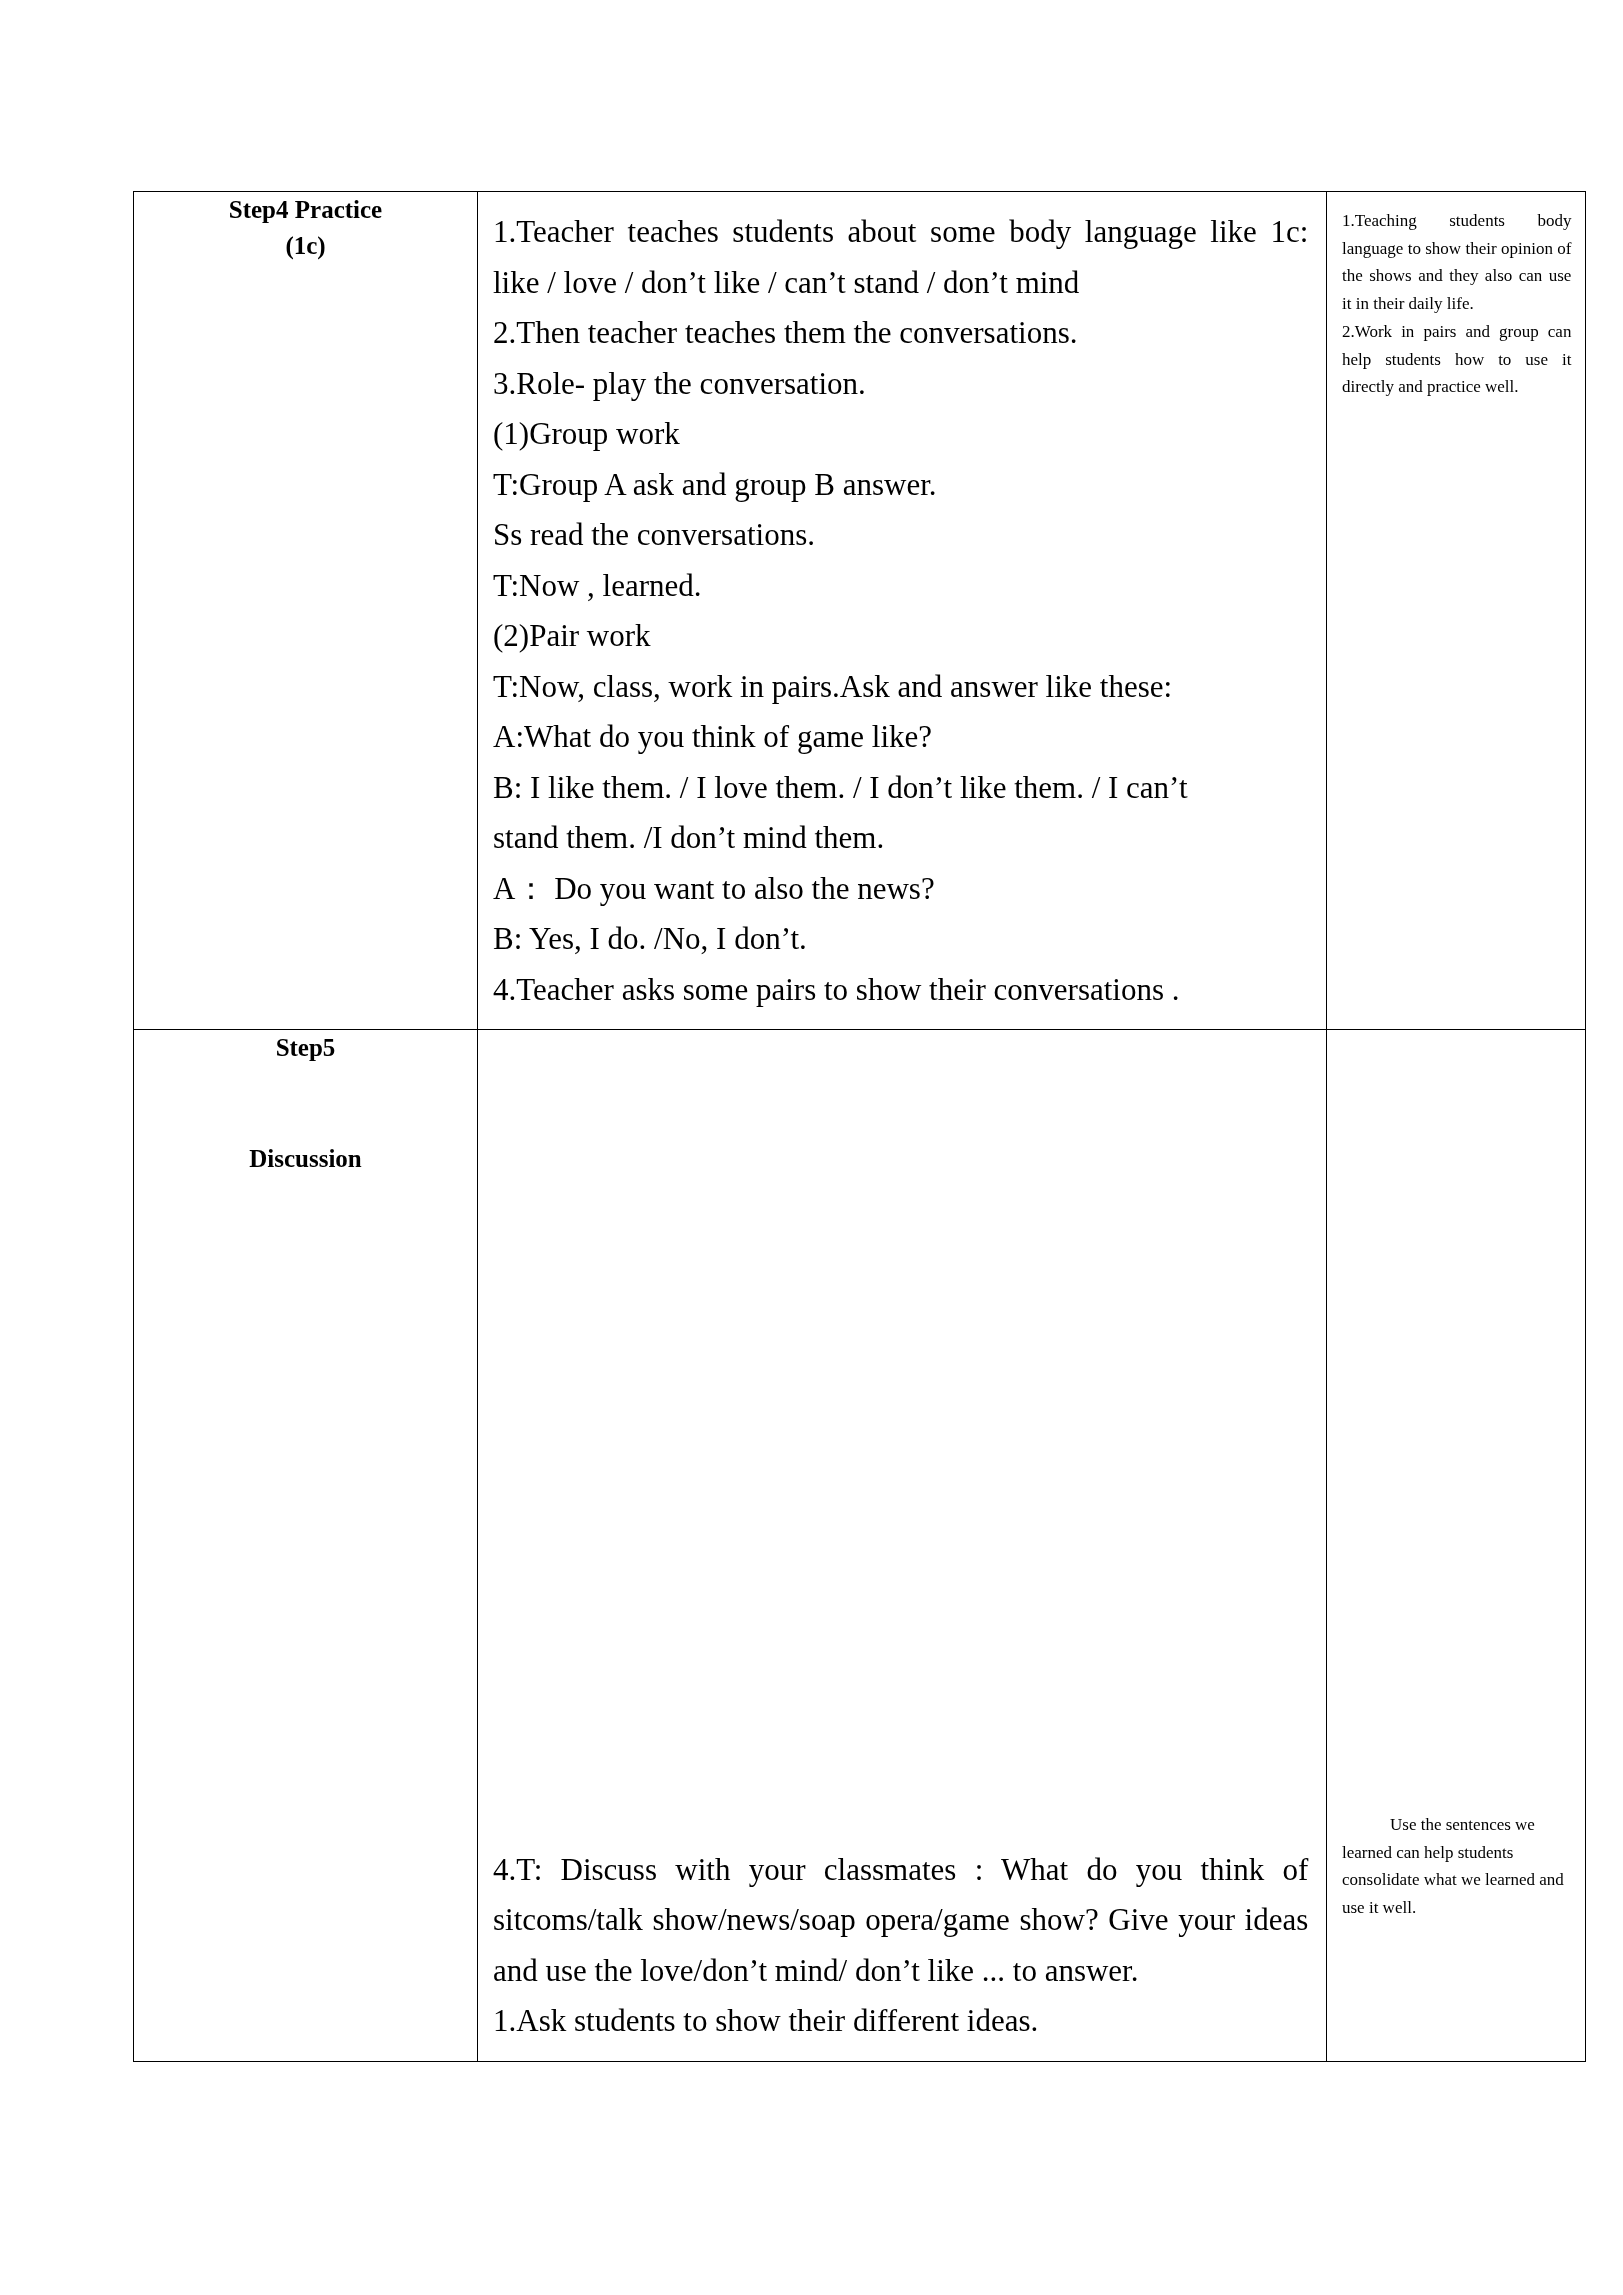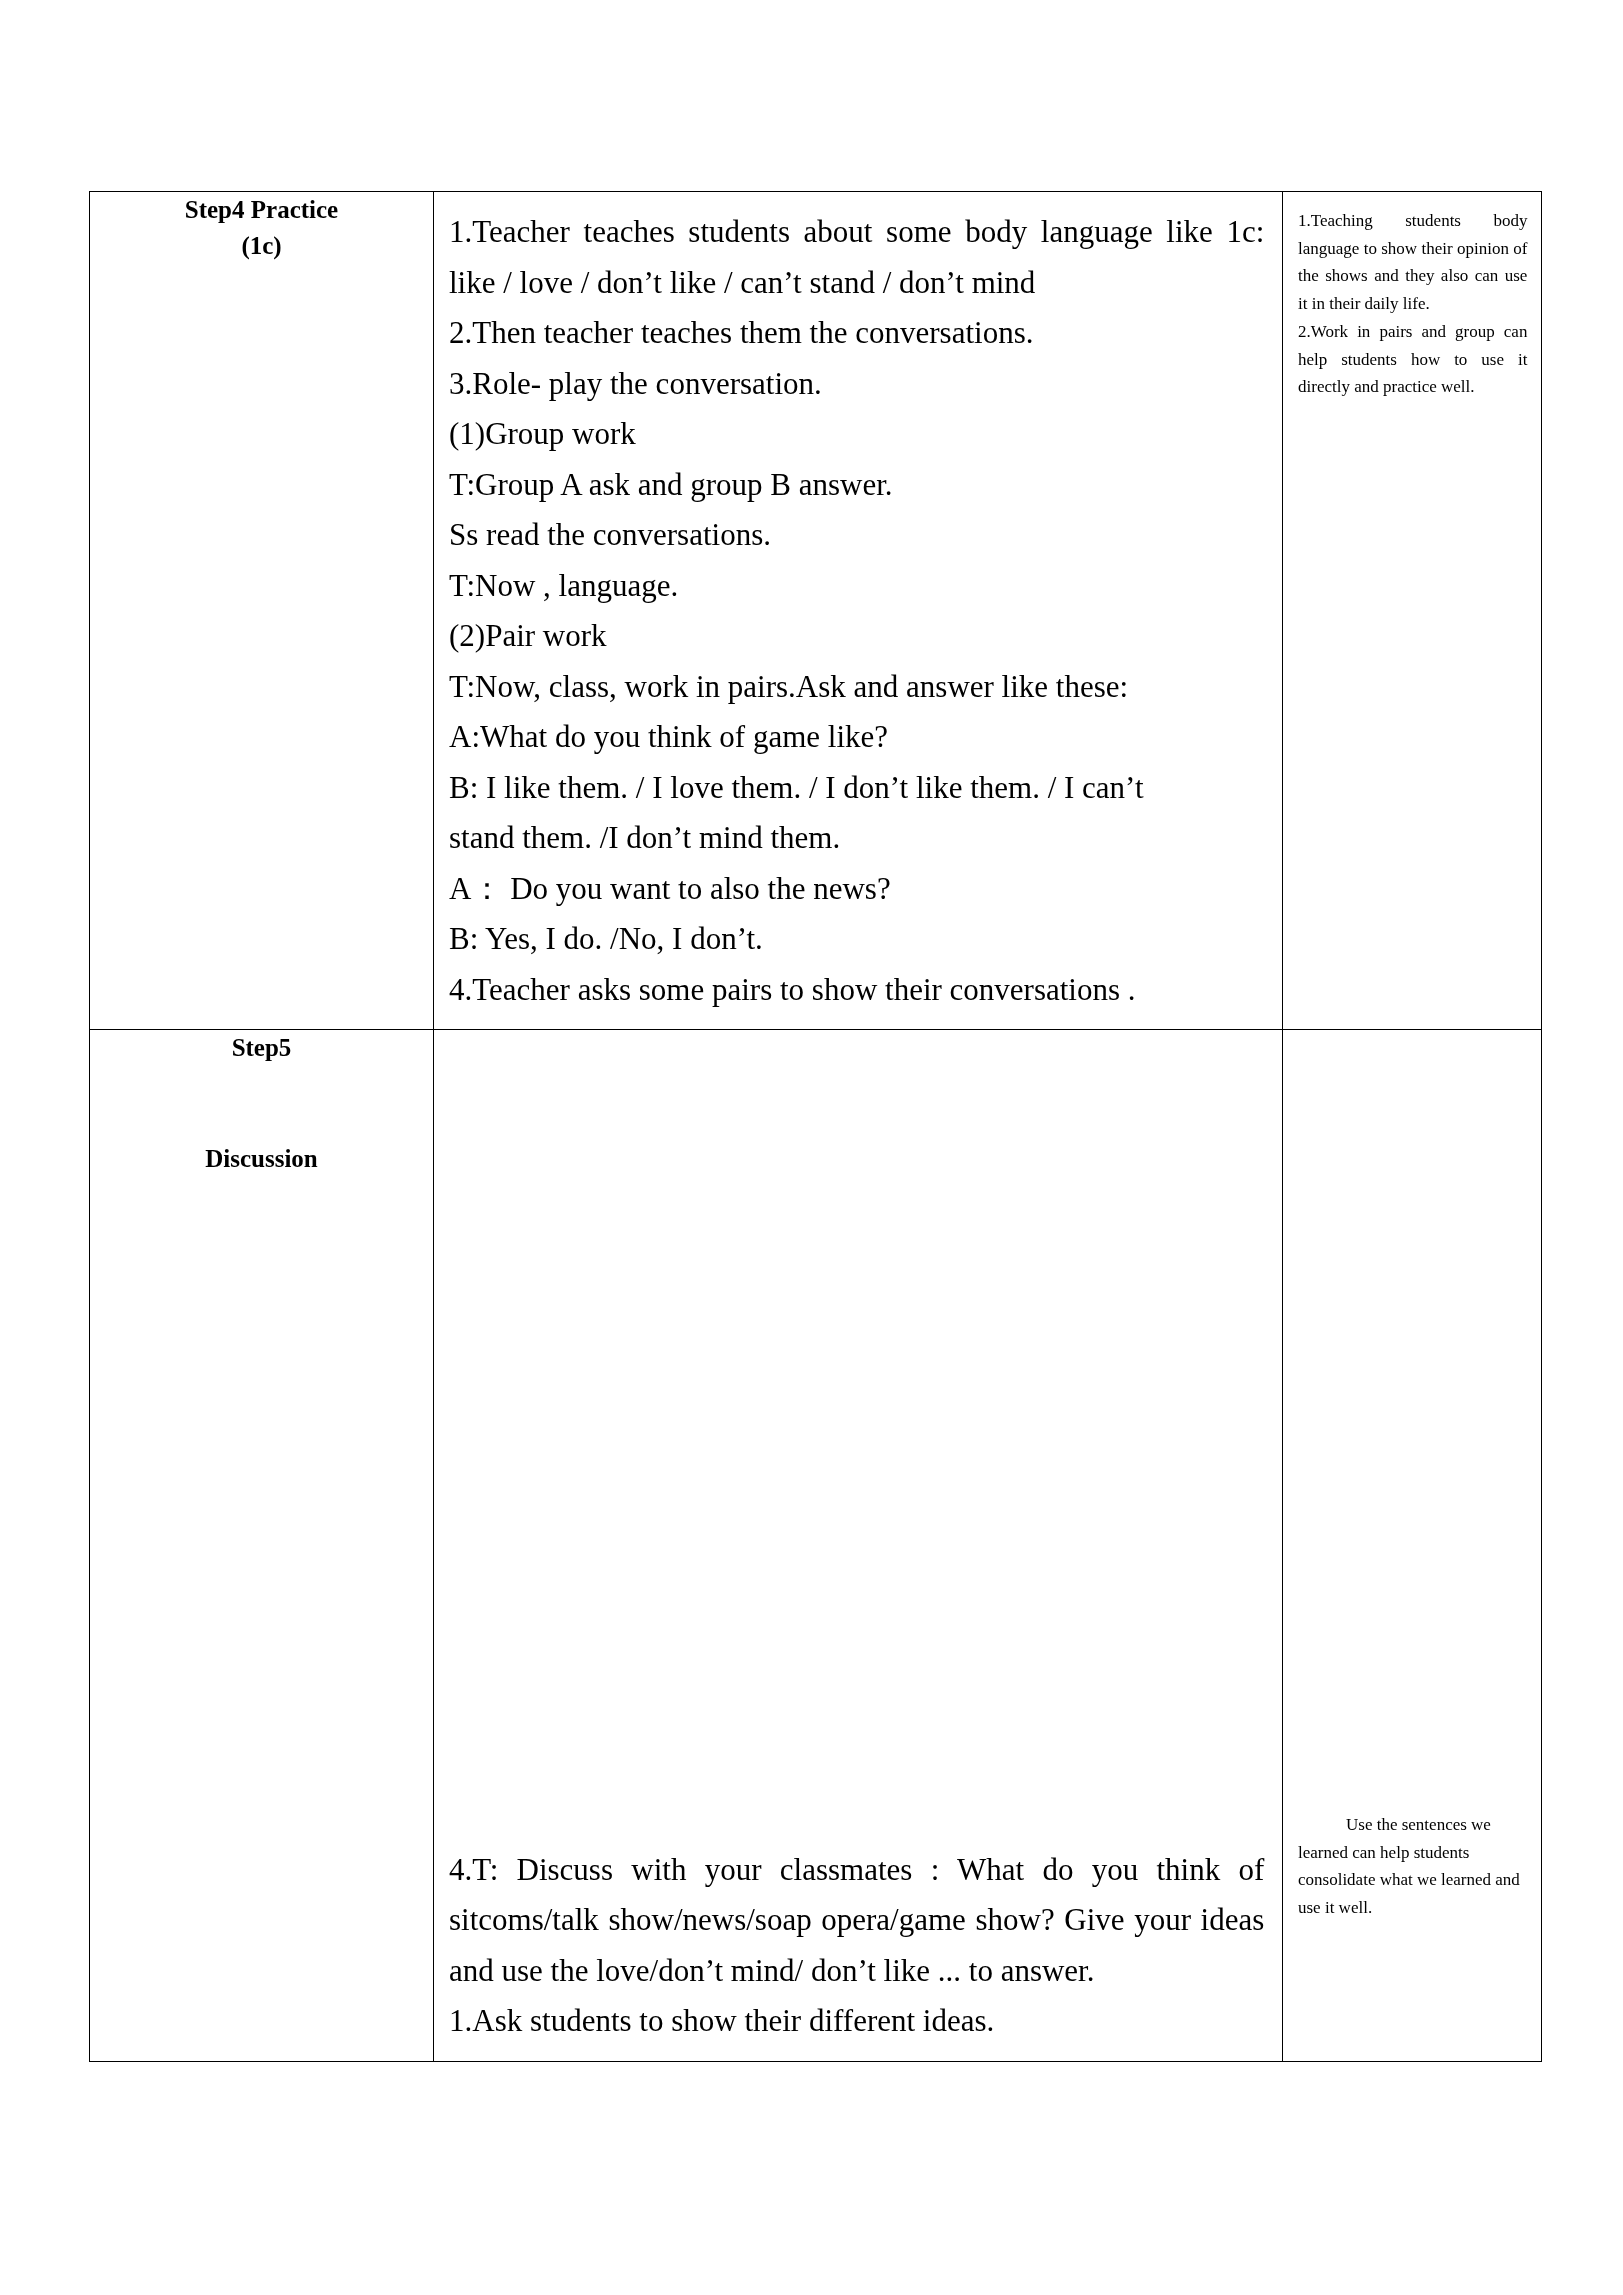--- a/index.html
+++ b/index.html
@@ -13,20 +13,21 @@
     font-family: "Liberation Serif", serif;
     color: #000000;
     -webkit-font-smoothing: antialiased;
   }
   .page {
     position: relative;
     width: 1351px;
     height: 2295px;
     box-sizing: border-box;
     padding: 191px 89px 0 89px;
+    margin-left: 44px;
   }
   table.lesson-table {
     border-collapse: collapse;
     width: 1452px;
     table-layout: fixed;
   }
   table.lesson-table td {
     border: 1.4px solid #000000;
     vertical-align: top;
     padding: 0;
@@ -98,21 +99,21 @@
           </div>
         </td>
         <td class="body-cell">
           <div class="inner">
             <p class="justified">1.Teacher teaches students about some body language like 1c: like / love / don’t like / can’t stand / don’t mind</p>
             <p>2.Then teacher teaches them the conversations.</p>
             <p>3.Role- play the conversation.</p>
             <p>(1)Group work</p>
             <p>T:Group A ask and group B answer.</p>
             <p>Ss read the conversations.</p>
-            <p>T:Now , language.</p>
+            <p>T:Now , learned.</p>
             <p>(2)Pair work</p>
             <p>T:Now, class, work in pairs.Ask and answer like these:</p>
             <p>A:What do you think of game like?</p>
             <p>B: I like them. / I love them. / I don’t like them. / I can’t</p>
             <p> stand them. /I don’t mind them.</p>
             <p>A： Do you want to also the news?</p>
             <p>B: Yes, I do. /No, I don’t.</p>
             <p>4.Teacher asks some pairs to show their conversations .</p>
           </div>
         </td>

